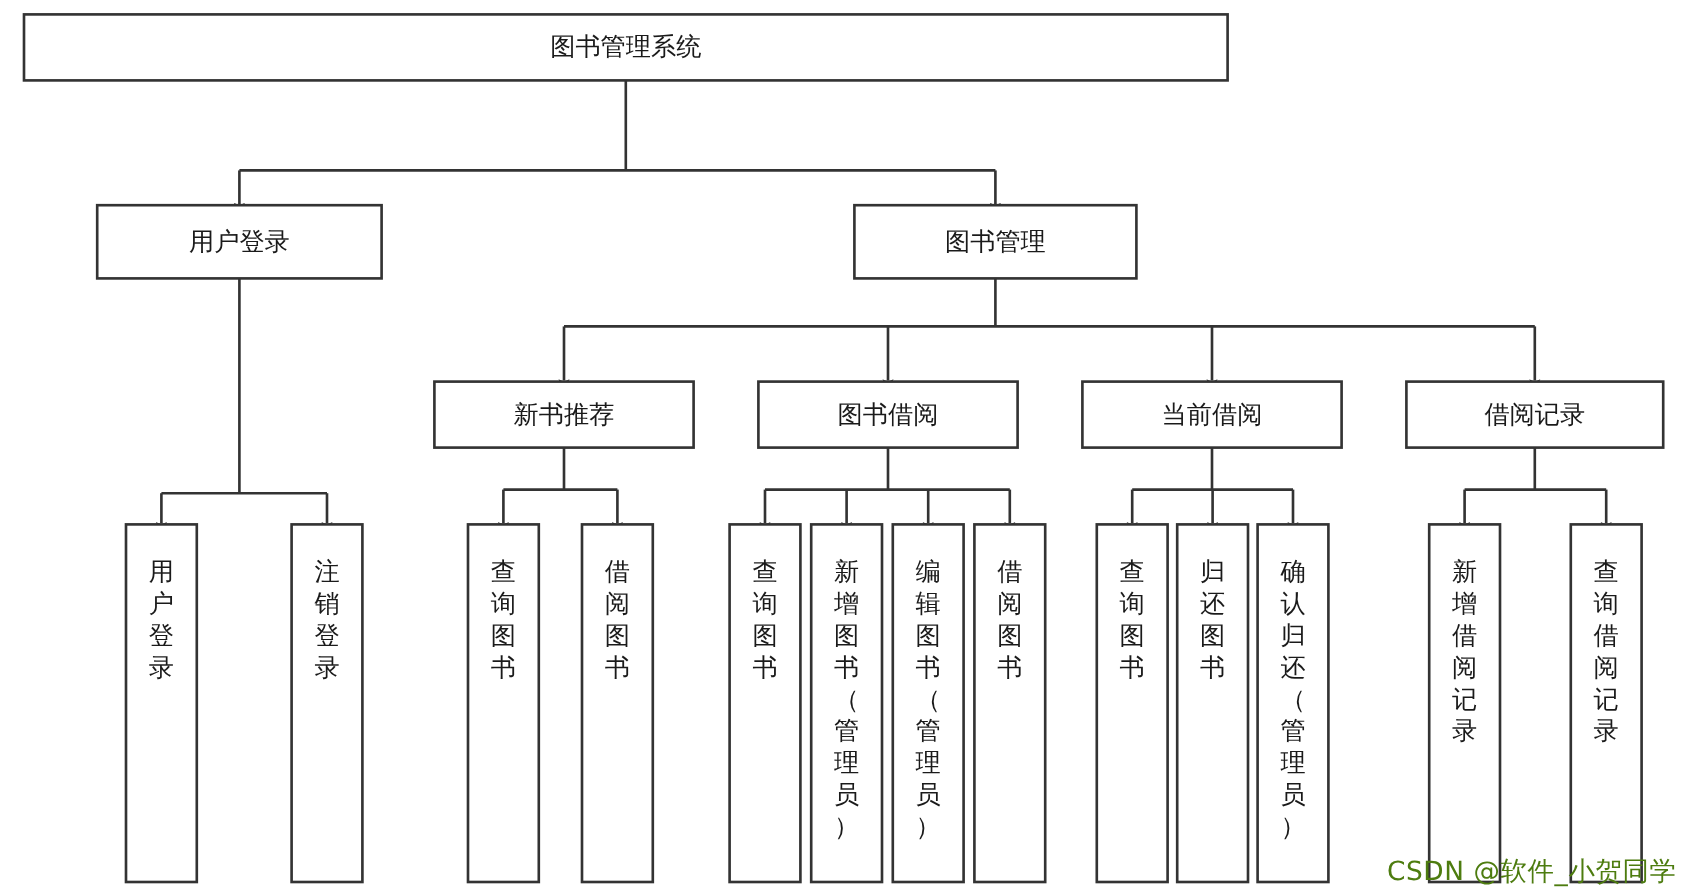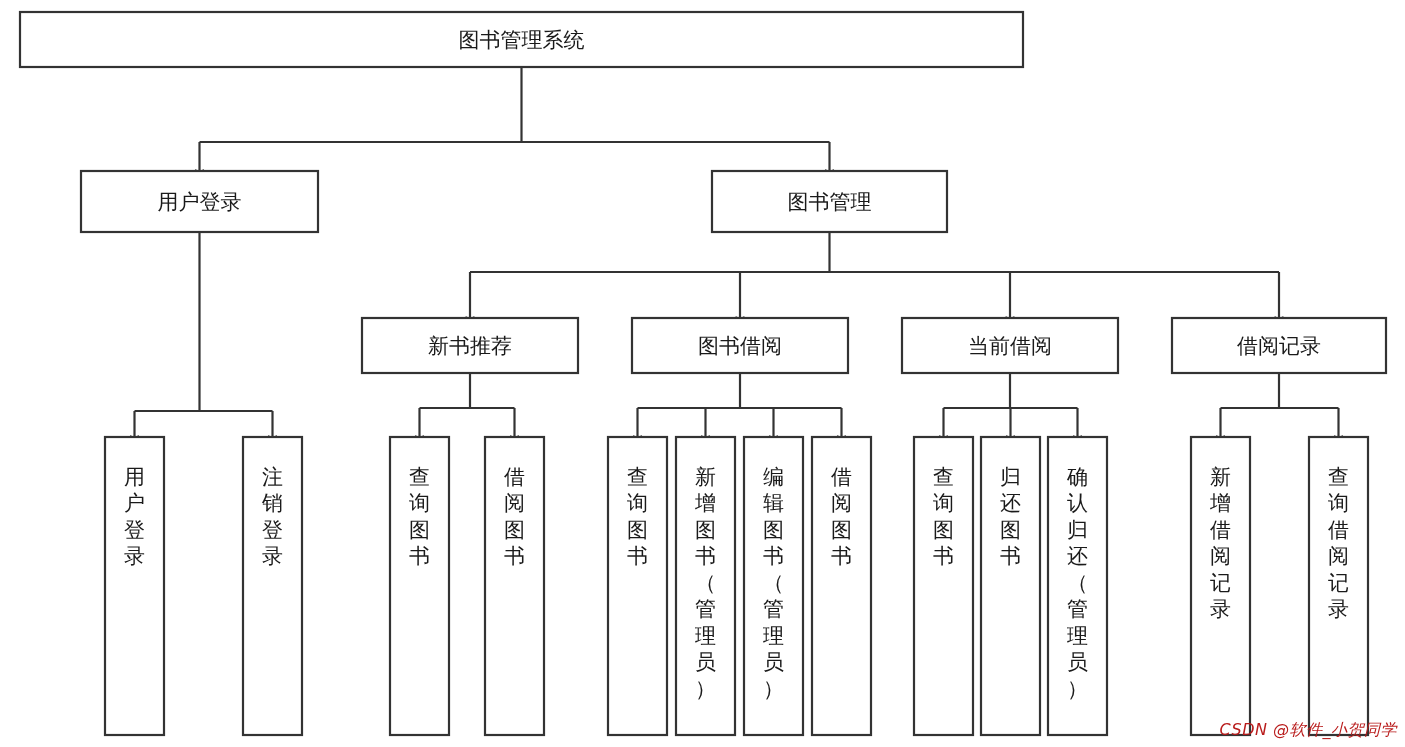--- a/index.html
+++ b/index.html
@@ -49,25 +49,24 @@
     fill: none;
   }
   .arrow-head {
     fill: #333333;
   }
   .watermark {
     position: absolute;
     right: 8px;
     bottom: 6px;
     font-family: "DejaVu Sans", "Liberation Sans", sans-serif;
-    font-size: 16px;
-    color: #b91c1c;
+    font-size: 22px;
+    color: #4d7c0f;
     white-space: nowrap;
     letter-spacing: 0.5px;
-    font-style: italic;
   }
 </style>
 </head>
 <body>
 
 <div id="diagram-root">
   <svg id="tree-svg" viewBox="0 0 1405 747">
     <defs>
       <marker id="arrow" markerWidth="11" markerHeight="11" refX="1" refY="5.2" orient="auto" markerUnits="userSpaceOnUse">
         <path class="arrow-head" d="M0,0.6 L10,5.2 L0,9.8 L2.1,5.2 Z"></path>

